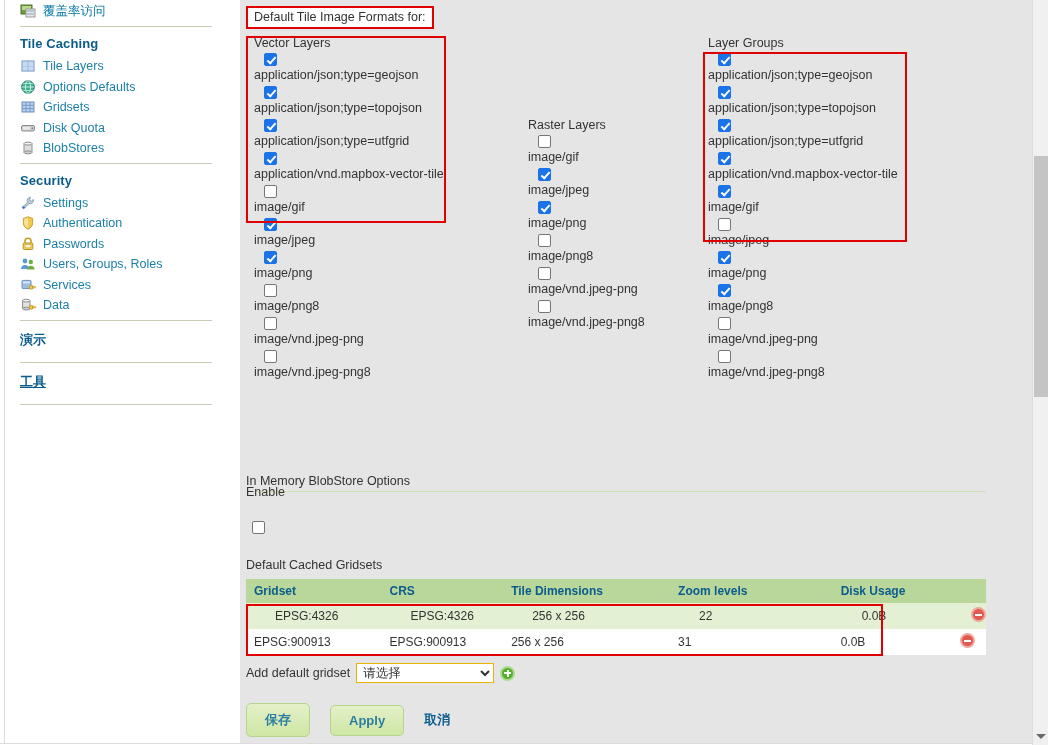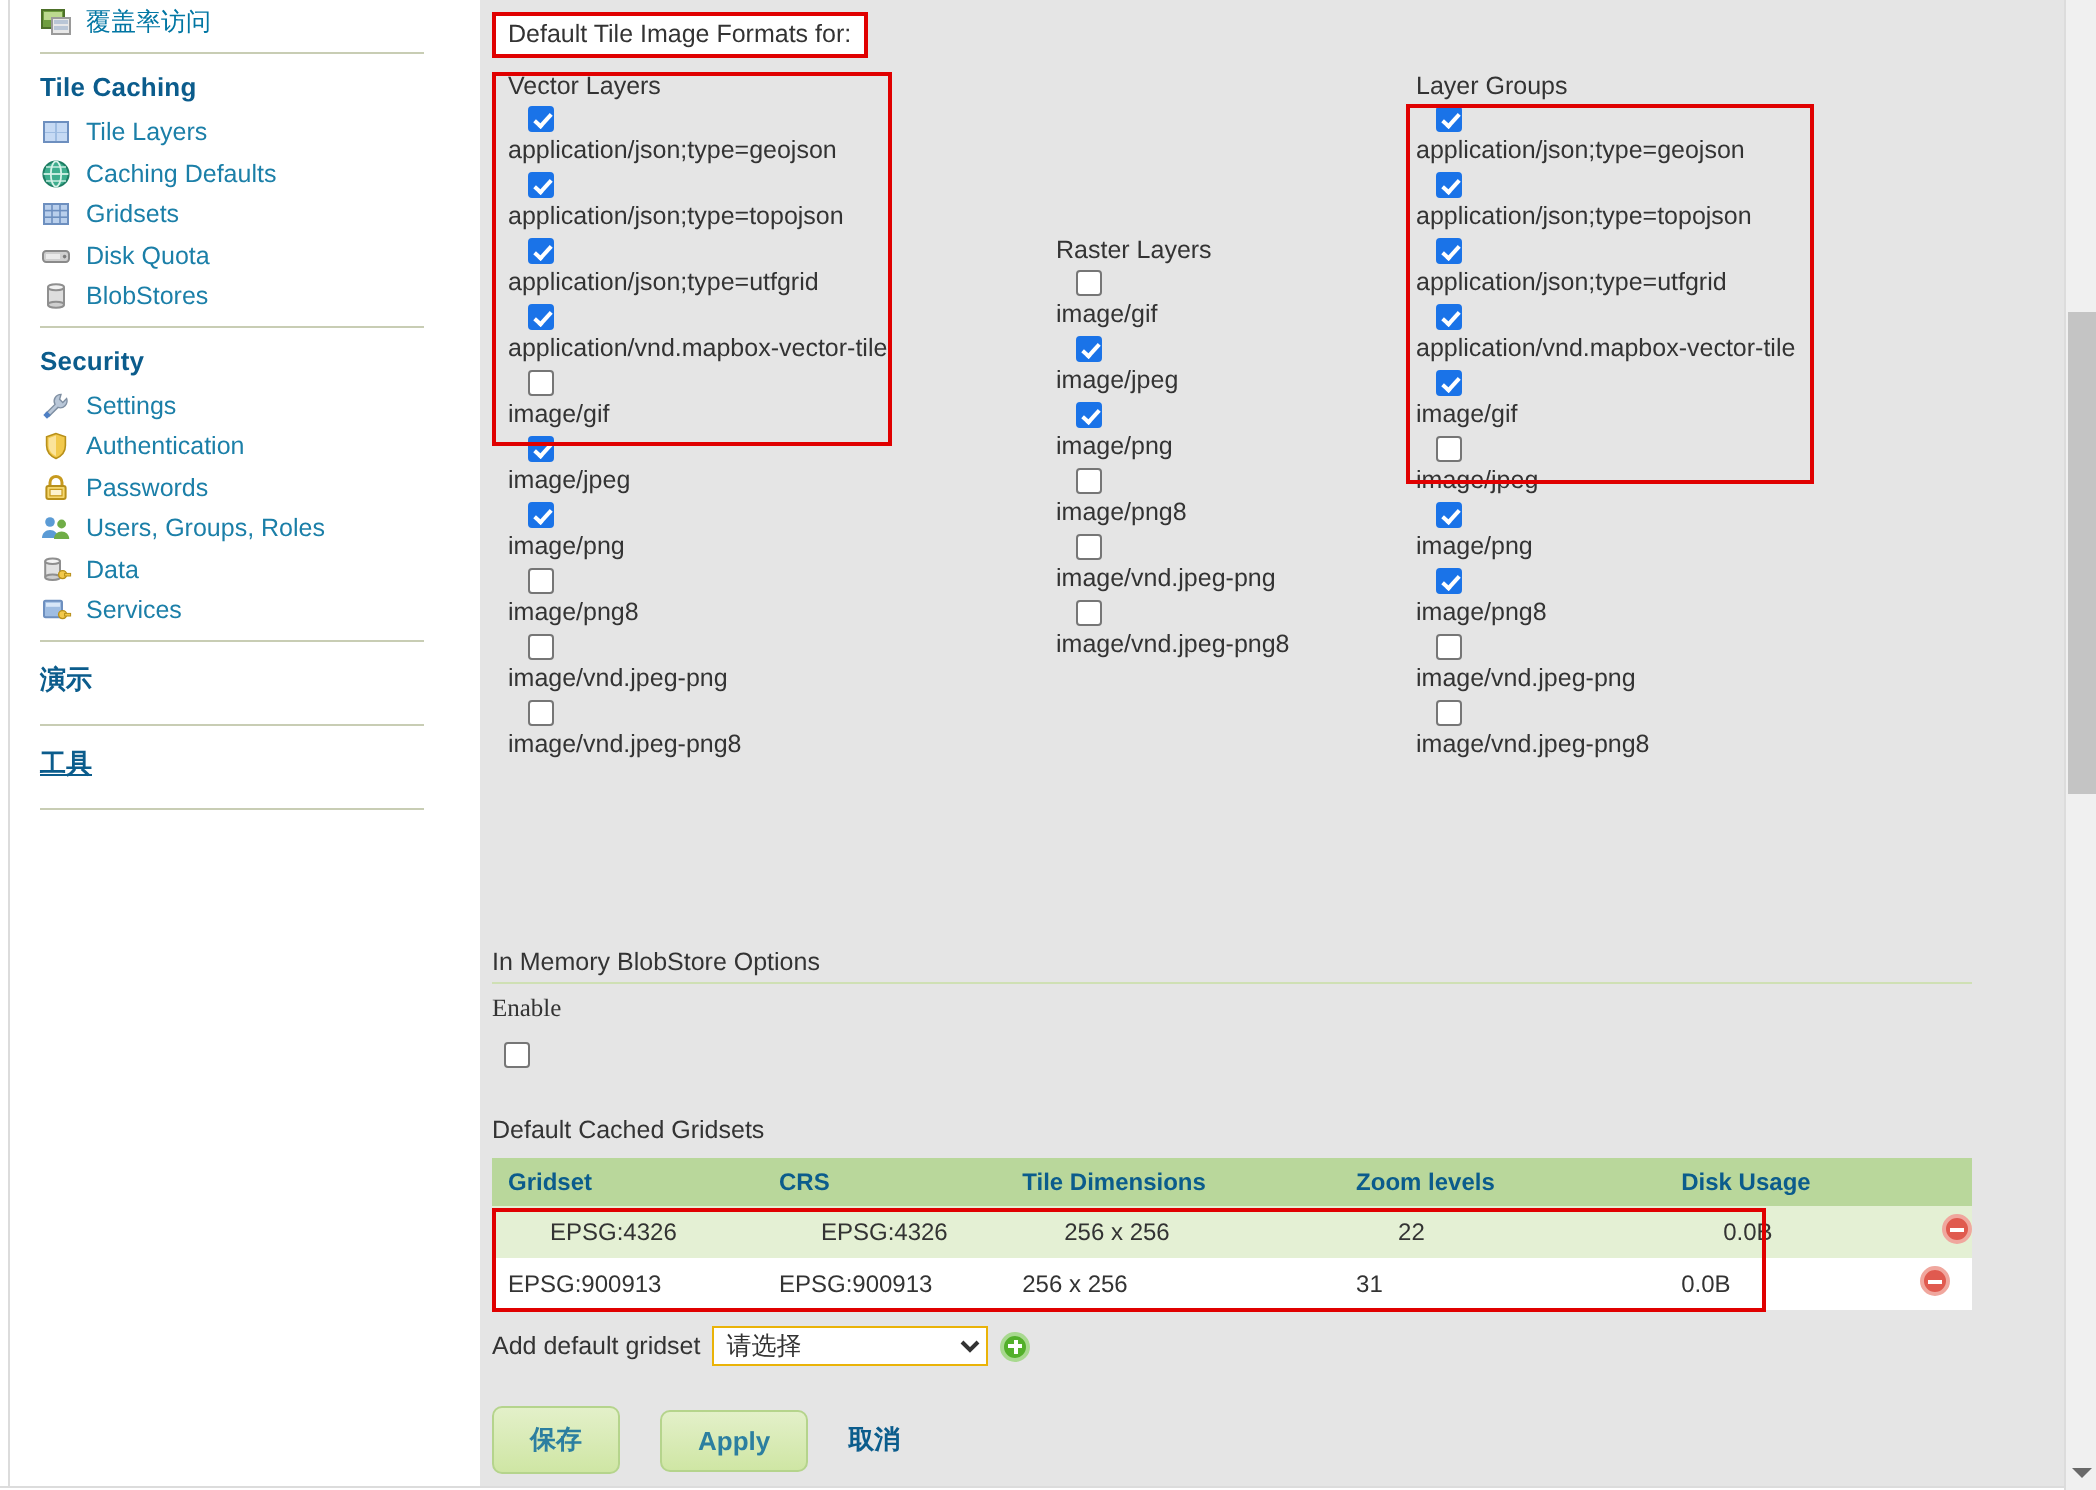--- a/index.html
+++ b/index.html
@@ -347,21 +347,21 @@
     <div class="sb-item">
       <span class="ico">
         <svg width="16" height="16" viewBox="0 0 16 16">
           <circle cx="8" cy="8" r="6.3" fill="#3fae8e" stroke="#1e7d63"></circle>
           <ellipse cx="8" cy="8" rx="2.6" ry="6.3" fill="none" stroke="#d6f2e8" stroke-width="0.9"></ellipse>
           <line x1="1.8" y1="8" x2="14.2" y2="8" stroke="#d6f2e8" stroke-width="0.9"></line>
           <line x1="3" y1="4.5" x2="13" y2="4.5" stroke="#d6f2e8" stroke-width="0.7"></line>
           <line x1="3" y1="11.5" x2="13" y2="11.5" stroke="#d6f2e8" stroke-width="0.7"></line>
         </svg>
       </span>
-      <span class="sb-label">Caching Defaults</span>
+      <span class="sb-label">Options Defaults</span>
     </div>
 
     <div class="sb-item">
       <span class="ico">
         <svg width="16" height="16" viewBox="0 0 16 16">
           <rect x="2" y="3" width="12" height="10" fill="#b9cfec" stroke="#6d8fbf"></rect>
           <line x1="6" y1="3" x2="6" y2="13" stroke="#6d8fbf" stroke-width="0.8"></line>
           <line x1="10" y1="3" x2="10" y2="13" stroke="#6d8fbf" stroke-width="0.8"></line>
           <line x1="2" y1="6.3" x2="14" y2="6.3" stroke="#6d8fbf" stroke-width="0.8"></line>
           <line x1="2" y1="9.6" x2="14" y2="9.6" stroke="#6d8fbf" stroke-width="0.8"></line>
@@ -435,42 +435,42 @@
           <circle cx="10.8" cy="6" r="2.2" fill="#70ad47"></circle>
           <path d="M7 13.5c0-2.2 1.7-3.7 3.8-3.7s3.8 1.5 3.8 3.7z" fill="#70ad47"></path>
         </svg>
       </span>
       <span class="sb-label">Users, Groups, Roles</span>
     </div>
 
     <div class="sb-item">
       <span class="ico">
         <svg width="16" height="16" viewBox="0 0 16 16">
+          <rect x="2" y="3.4" width="9" height="8.2" rx="0.8" fill="#9fbde2" stroke="#6d8fbf"></rect>
+          <rect x="3" y="4.4" width="7" height="2" fill="#d8e7f8"></rect>
+          <circle cx="11.3" cy="10.3" r="2" fill="#f2c94c" stroke="#b8901a" stroke-width="0.7"></circle>
+          <rect x="12.3" y="9.7" width="3" height="1.3" fill="#f2c94c" stroke="#b8901a" stroke-width="0.5"></rect>
+        </svg>
+      </span>
+      <span class="sb-label">Services</span>
+    </div>
+
+    <div class="sb-item">
+      <span class="ico">
+        <svg width="16" height="16" viewBox="0 0 16 16">
           <rect x="2.6" y="3.4" width="7.4" height="8.4" rx="0.5" fill="#e2e2e2" stroke="#8f8f8f"></rect>
           <ellipse cx="6.3" cy="3.6" rx="3.7" ry="1.4" fill="#f4f4f4" stroke="#8f8f8f"></ellipse>
           <ellipse cx="6.3" cy="11.6" rx="3.7" ry="1.4" fill="#cdcdcd" stroke="#8f8f8f"></ellipse>
           <circle cx="11.3" cy="10.3" r="2" fill="#f2c94c" stroke="#b8901a" stroke-width="0.7"></circle>
           <rect x="12.3" y="9.7" width="3" height="1.3" fill="#f2c94c" stroke="#b8901a" stroke-width="0.5"></rect>
         </svg>
       </span>
       <span class="sb-label">Data</span>
     </div>
 
-    <div class="sb-item">
-      <span class="ico">
-        <svg width="16" height="16" viewBox="0 0 16 16">
-          <rect x="2" y="3.4" width="9" height="8.2" rx="0.8" fill="#9fbde2" stroke="#6d8fbf"></rect>
-          <rect x="3" y="4.4" width="7" height="2" fill="#d8e7f8"></rect>
-          <circle cx="11.3" cy="10.3" r="2" fill="#f2c94c" stroke="#b8901a" stroke-width="0.7"></circle>
-          <rect x="12.3" y="9.7" width="3" height="1.3" fill="#f2c94c" stroke="#b8901a" stroke-width="0.5"></rect>
-        </svg>
-      </span>
-      <span class="sb-label">Services</span>
-    </div>
-
     <div class="sb-divider"></div>
     <div class="sb-link-row">
       <a href="#">演示</a>
     </div>
     <div class="sb-divider"></div>
     <div class="sb-link-row underlined">
       <a href="#">工具</a>
     </div>
     <div class="sb-divider"></div>
   </div>
@@ -593,21 +593,21 @@
         <span class="cb"></span>
         <span class="fmt-label">image/vnd.jpeg-png8</span>
       </div>
     </div>
 
     <div class="redbox" style="left:6px; top:36px; width:200px; height:187px;"></div>
     <div class="redbox" style="left:463px; top:52px; width:204px; height:190px;"></div>
 
     <div class="sub-head" style="left:6px; top:474px;">In Memory BlobStore Options</div>
     <div class="hr-green" style="left:6px; top:491px; width:740px;"></div>
-    <div class="sub-head" style="left:6px; top:497px;font-family:Liberation Serif, serif;">Enable</div>
+    <div class="sub-head" style="left:6px; top:485px;">Enable</div>
     <span class="cb" style="position:absolute; left:12px; top:521px;"></span>
 
     <div class="sub-head" style="left:6px; top:558px;">Default Cached Gridsets</div>
 
     <table class="gs-table" style="left:6px; top:579px; width:740px;">
       <thead>
         <tr>
           <th style="width:136px;">Gridset</th>
           <th style="width:122px;">CRS</th>
           <th style="width:168px;">Tile Dimensions</th>

